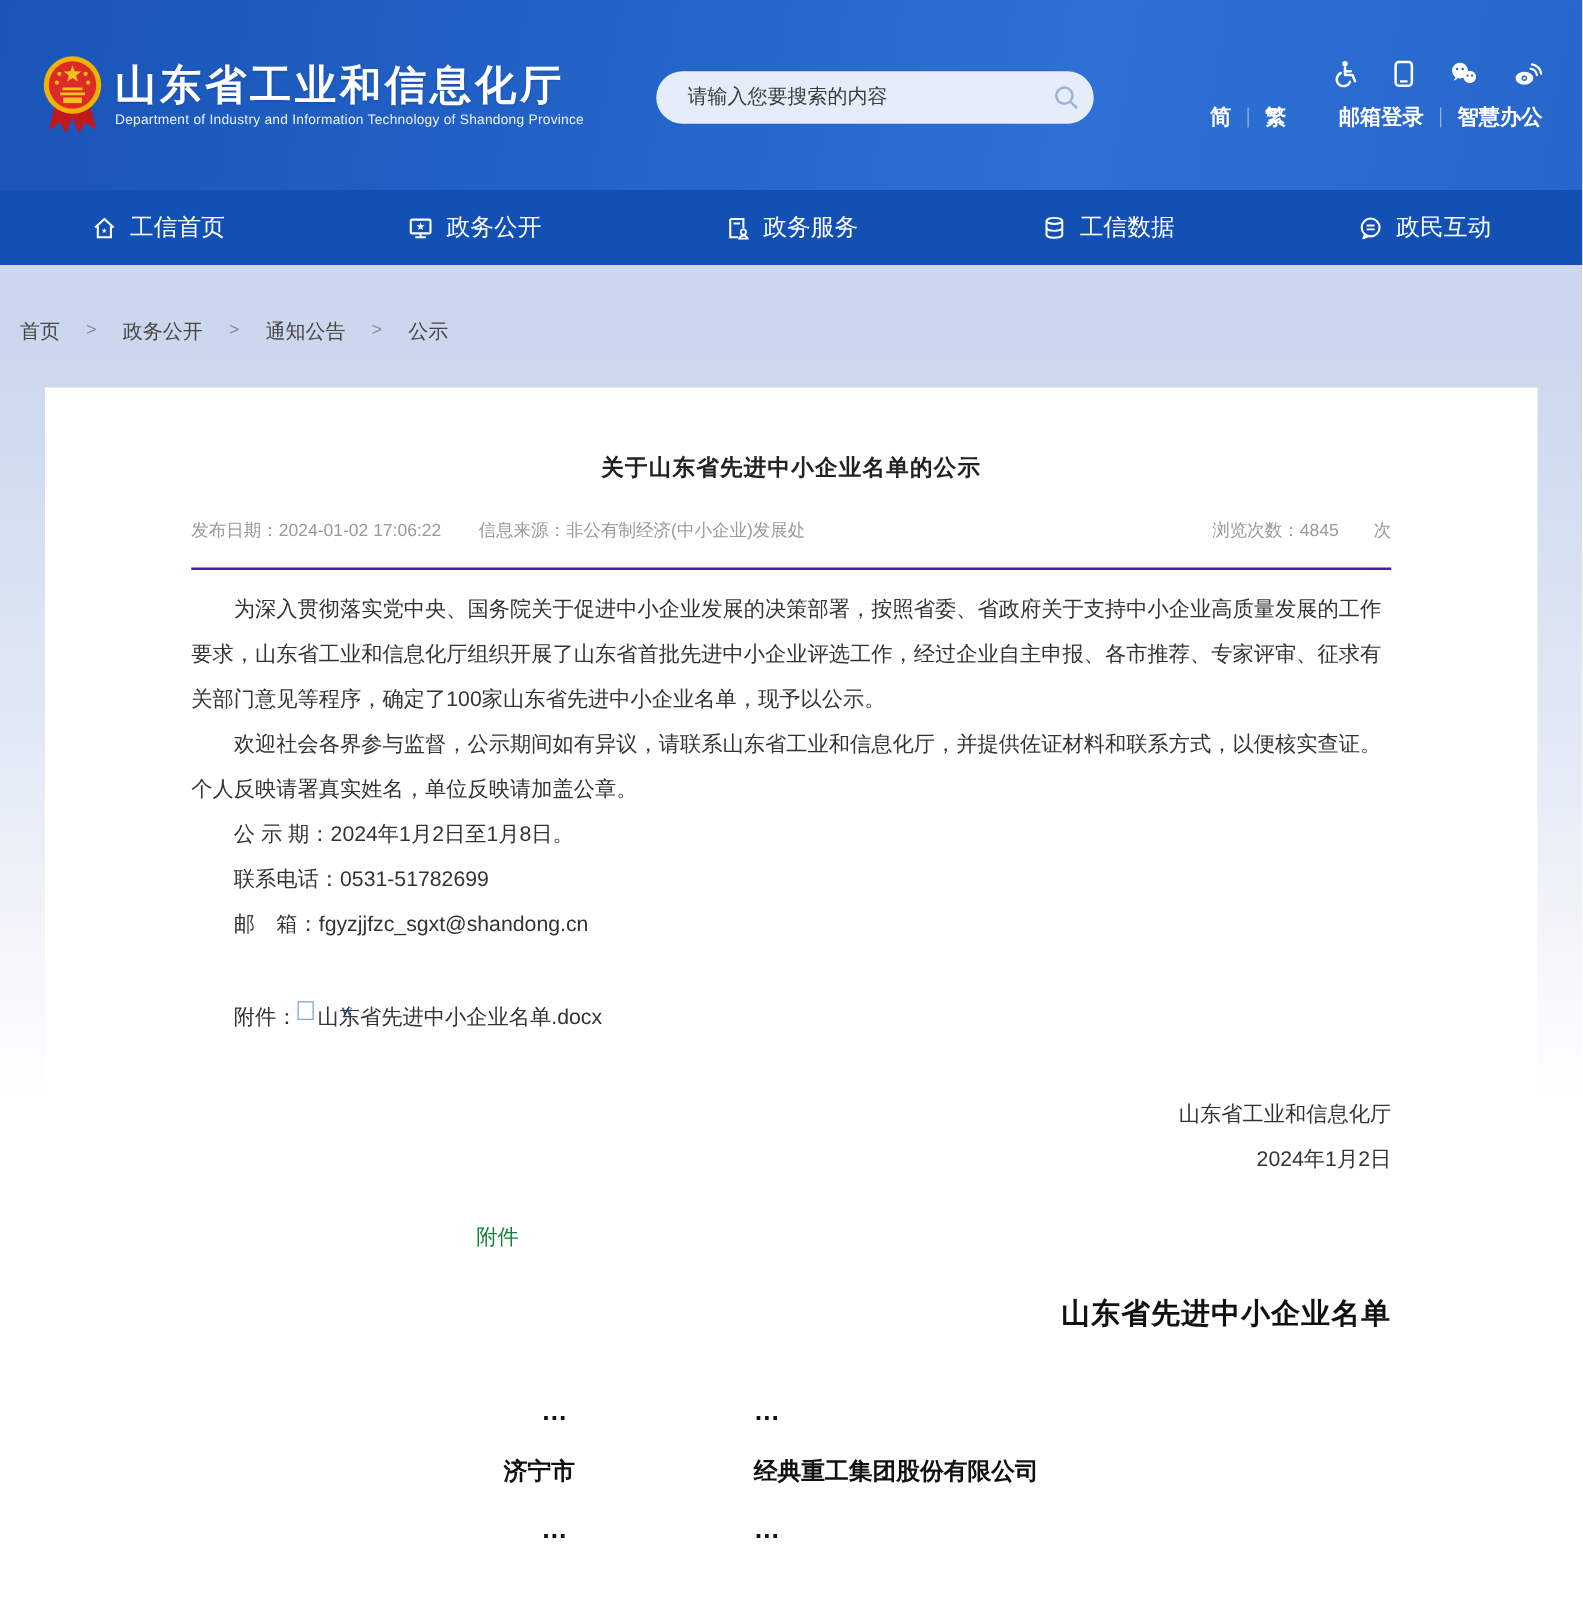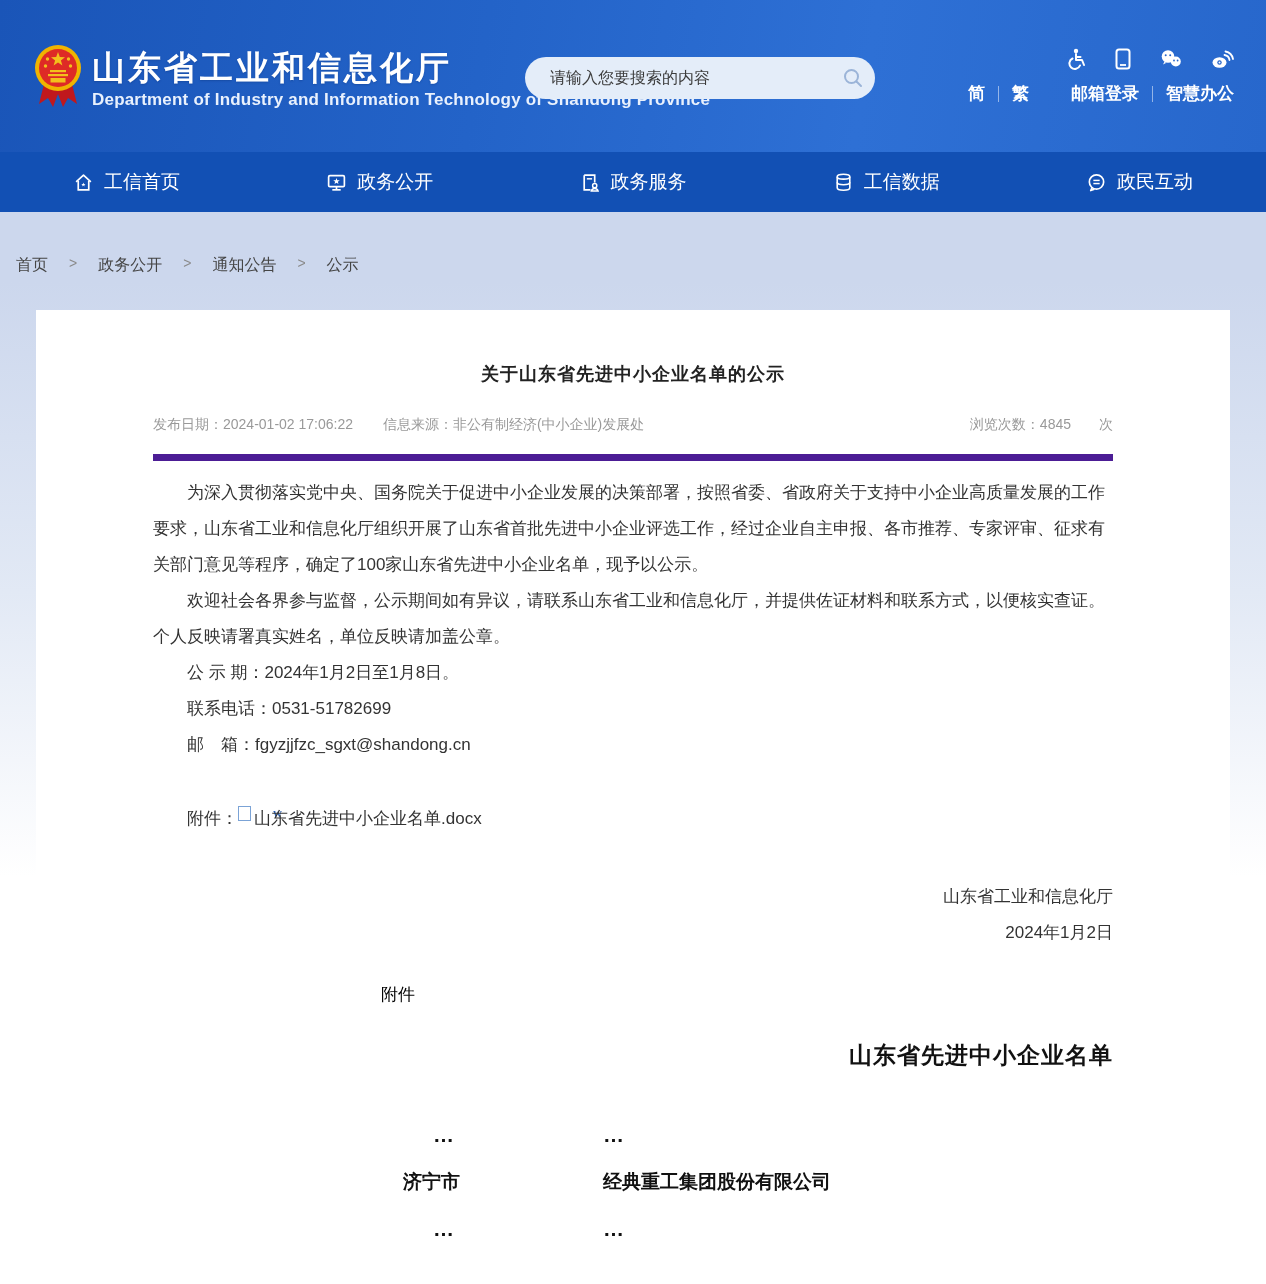--- a/index.html
+++ b/index.html
@@ -16,21 +16,21 @@
     background:linear-gradient(100deg,#1a55b8 0%,#2363c8 38%,#2e70d5 68%,#2767cc 100%);
   }
   .logo-block { position:absolute; left:34px; top:42px; display:flex; align-items:flex-start; }
   .emblem { width:48px; height:68px; display:block; }
   .site-titles { margin-left:10px; padding-top:9px; }
   .site-title-cn {
     color:#fff; font-size:33px; font-weight:bold; letter-spacing:3px;
     line-height:34px; text-shadow:0 1px 2px rgba(0,30,90,.25); white-space:nowrap;
   }
   .site-title-en {
-    color:#e9f1fd; font-size:17px; letter-spacing:.2px; margin-top:5px; white-space:nowrap;font-weight:bold;
+    color:#e9f1fd; font-size:11px; letter-spacing:.2px; margin-top:5px; white-space:nowrap;
   }
   .search-box {
     position:absolute; left:525px; top:57px; width:350px; height:42px;
     background:#e4edf9; border-radius:21px; display:flex; align-items:center;
   }
   .search-input {
     flex:1; height:100%; background:transparent; border:none; outline:none;
     padding:0 10px 0 25px; font-size:16px; color:#b91c1c;
     font-family:"Liberation Sans","DejaVu Sans",sans-serif;
   }
@@ -57,38 +57,38 @@
   .crumbs { height:98px; padding:43px 0 0 16px; display:flex; align-items:flex-start;
     font-size:16px; color:#454545; }
   .crumbs .crumb { cursor:pointer; }
   .crumbs .sep { color:#8a8a8a; margin:0 21px; font-size:14px; }
 
   
   .card { margin:0 36px; width:1194px; min-height:974px; background:#fff; }
   .card-inner { padding:0 117px; }
   .art-title { padding-top:52px; text-align:center; font-size:18px; font-weight:bold;
     color:#222; letter-spacing:1px; }
-  .meta-row { margin-top:30px; padding-bottom:20px; border-bottom:7px solid #4c1d95;
+  .meta-row { margin-top:30px; padding-bottom:20px; border-bottom:2px solid #4c1d95;
     display:flex; justify-content:space-between; font-size:14px; color:#999; }
   .meta-left span.m-gap { margin-left:26px; }
   .meta-right .unit { margin-left:28px; }
 
   .art-body { margin-top:14px; font-size:17px; color:#333; }
   .art-body p { text-indent:2em; line-height:36px; }
 
   .attach-row { margin-top:38px; font-size:17px; line-height:36px; text-indent:2em; }
   .word-ico { display:inline-block; width:13px; height:15px; border:1px solid #7ba3d6;
     background:#fff; color:#2b5fb0; font-size:9px; font-weight:bold; text-align:center;
     line-height:14px; vertical-align:super; margin-right:3px; font-family:"Liberation Serif",serif; }
   .attach-link { color:#333; text-decoration:none; cursor:pointer; }
 
   .signature { margin-top:42px; text-align:right; font-size:17px; line-height:36px; color:#333; }
 
   .appendix { margin-top:32px; }
-  .appx-label { margin-left:228px; font-size:17px; color:#000000; }
+  .appx-label { margin-left:228px; font-size:17px; color:#15803d; }
   .appx-heading { margin-top:34px; text-align:right; font-size:23px; font-weight:bold;
     font-family:"Liberation Serif","DejaVu Serif",serif; color:#111; letter-spacing:1px; }
   .appx-rows { margin-top:40px; margin-left:250px; font-size:19px; font-weight:600; color:#111; }
   .app-row { display:flex; height:47px; align-items:center; }
   .app-row .col1 { width:200px; }
   .app-row .col2 { flex:1; }
   .app-row.dots .col1 { padding-left:30px; letter-spacing:2px; }
   .app-row.dots { font-size:21px; font-weight:bold; }
 </style>
 </head>

